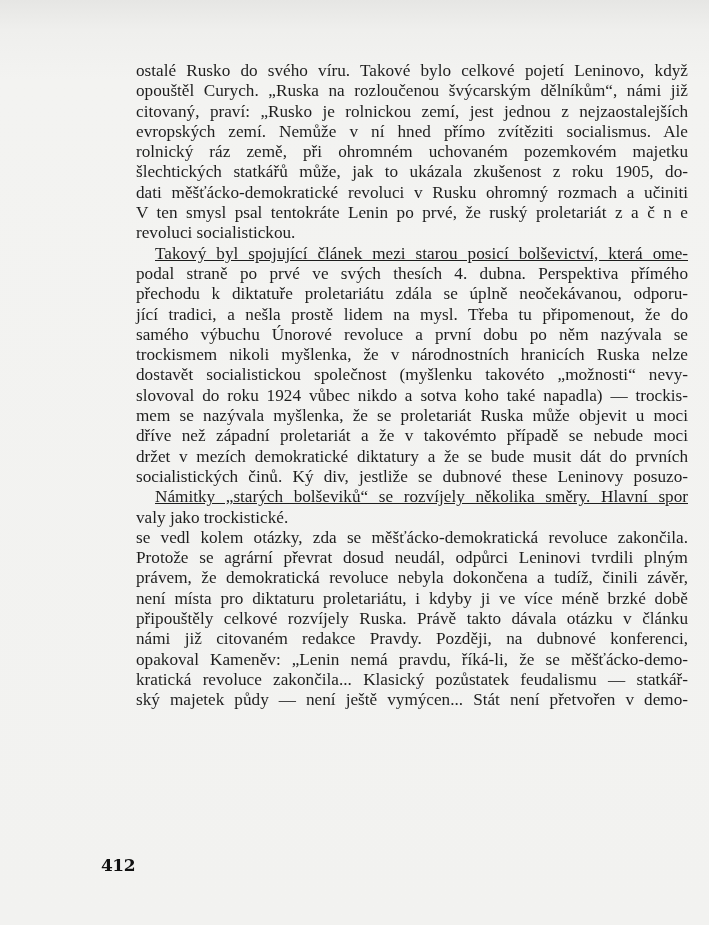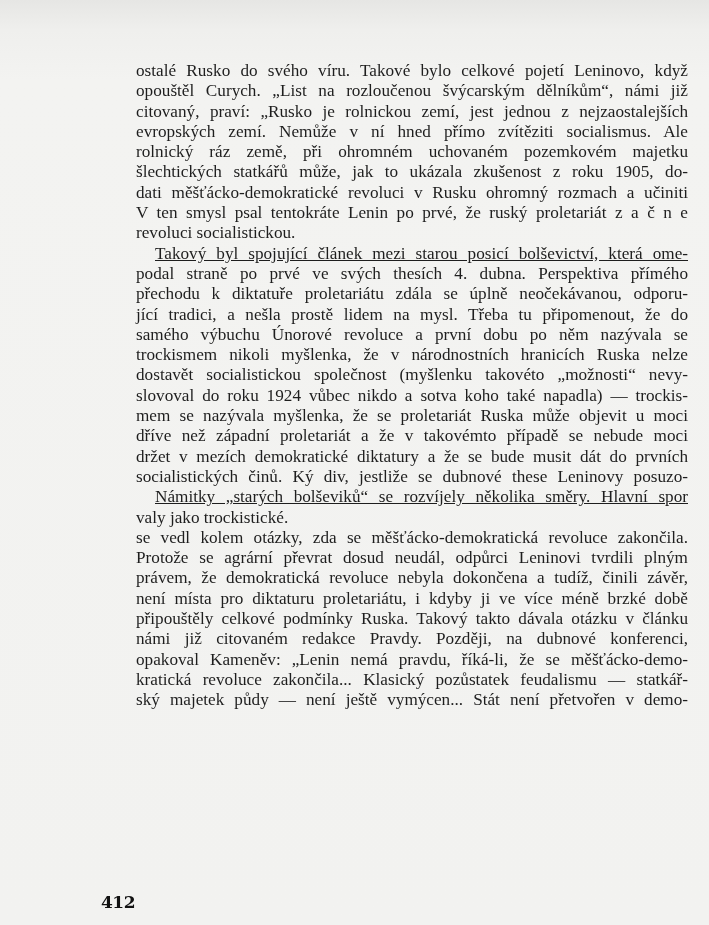--- a/index.html
+++ b/index.html
@@ -27,35 +27,35 @@
     font-size: 17.2px;
     white-space: nowrap;
     text-align: justify;
     text-align-last: justify;
   }
   .line.last { text-align-last: left; }
   .line.indent { padding-left: 19px; text-decoration: underline; }
   .page-number {
     position: absolute;
     left: 101px;
-    top: 892px;
+    top: 855px;
     font-family: "DejaVu Serif", serif;
     font-weight: bold;
     font-size: 17px;
     letter-spacing: -0.5px;
     color: #111;
   }
 </style>
 </head>
 <body>
 
 <div class="page">
   <div class="text-block" id="text-block">
       <span class="line">ostalé Rusko do svého víru. Takové bylo celkové pojetí Leninovo, když</span>
-      <span class="line">opouštěl Curych. „List na rozloučenou švýcarským dělníkům“, námi již</span>
+      <span class="line">opouštěl Curych. „Ruska na rozloučenou švýcarským dělníkům“, námi již</span>
       <span class="line">citovaný, praví: „Rusko je rolnickou zemí, jest jednou z nejzaostalejších</span>
       <span class="line">evropských zemí. Nemůže v ní hned přímo zvítěziti socialismus. Ale</span>
       <span class="line">rolnický ráz země, při ohromném uchovaném pozemkovém majetku</span>
       <span class="line">šlechtických statkářů může, jak to ukázala zkušenost z roku 1905, do-</span>
       <span class="line">dati měšťácko-demokratické revoluci v Rusku ohromný rozmach a učiniti</span>
       <span class="line">V ten smysl psal tentokráte Lenin po prvé, že ruský proletariát z a č n e</span>
       <span class="line last">revoluci socialistickou.</span>
       <span class="line indent">Takový byl spojující článek mezi starou posicí bolševictví, která ome-</span>
       <span class="line">podal straně po prvé ve svých thesích 4. dubna. Perspektiva přímého</span>
       <span class="line">přechodu k diktatuře proletariátu zdála se úplně neočekávanou, odporu-</span>
@@ -67,20 +67,20 @@
       <span class="line">mem se nazývala myšlenka, že se proletariát Ruska může objevit u moci</span>
       <span class="line">dříve než západní proletariát a že v takovémto případě se nebude moci</span>
       <span class="line">držet v mezích demokratické diktatury a že se bude musit dát do prvních</span>
       <span class="line">socialistických činů. Ký div, jestliže se dubnové these Leninovy posuzo-</span>
       <span class="line indent">Námitky „starých bolševiků“ se rozvíjely několika směry. Hlavní spor</span>
       <span class="line last">valy jako trockistické.</span>
       <span class="line">se vedl kolem otázky, zda se měšťácko-demokratická revoluce zakončila.</span>
       <span class="line">Protože se agrární převrat dosud neudál, odpůrci Leninovi tvrdili plným</span>
       <span class="line">právem, že demokratická revoluce nebyla dokončena a tudíž, činili závěr,</span>
       <span class="line">není místa pro diktaturu proletariátu, i kdyby ji ve více méně brzké době</span>
-      <span class="line">připouštěly celkové podmínky Ruska. Takový takto dávala otázku v článku</span>
+      <span class="line">připouštěly celkové rozvíjely Ruska. Právě takto dávala otázku v článku</span>
       <span class="line">námi již citovaném redakce Pravdy. Později, na dubnové konferenci,</span>
       <span class="line">opakoval Kameněv: „Lenin nemá pravdu, říká-li, že se měšťácko-demo-</span>
       <span class="line">kratická revoluce zakončila... Klasický pozůstatek feudalismu — statkář-</span>
       <span class="line">ský majetek půdy — není ještě vymýcen... Stát není přetvořen v demo-</span>
     </div>
   <div class="page-number">412</div>
 </div>
 
 </body></html>

